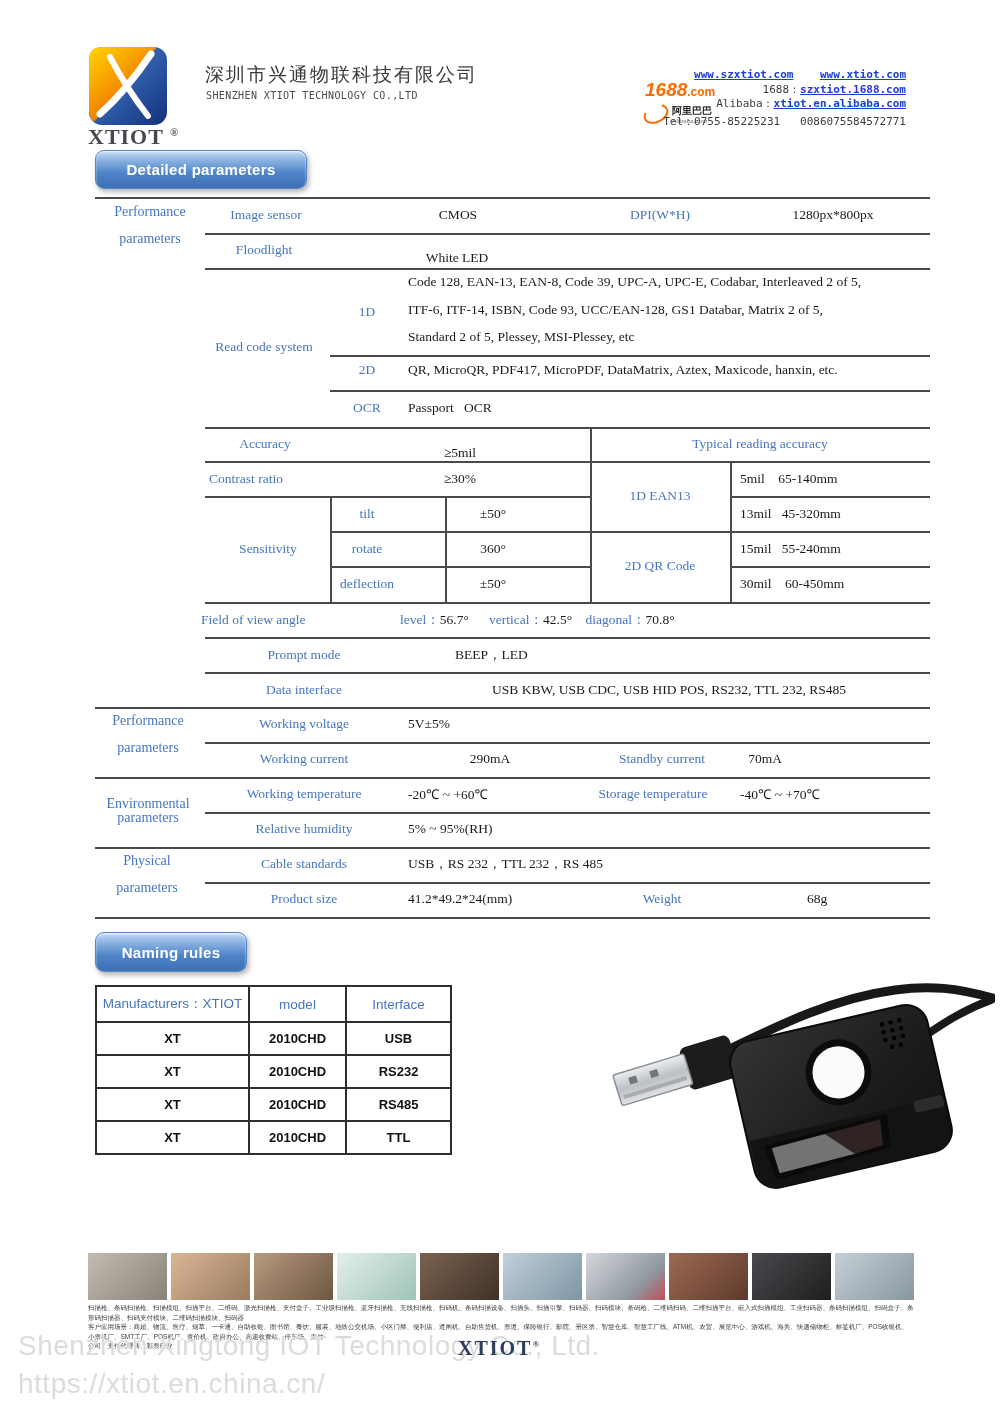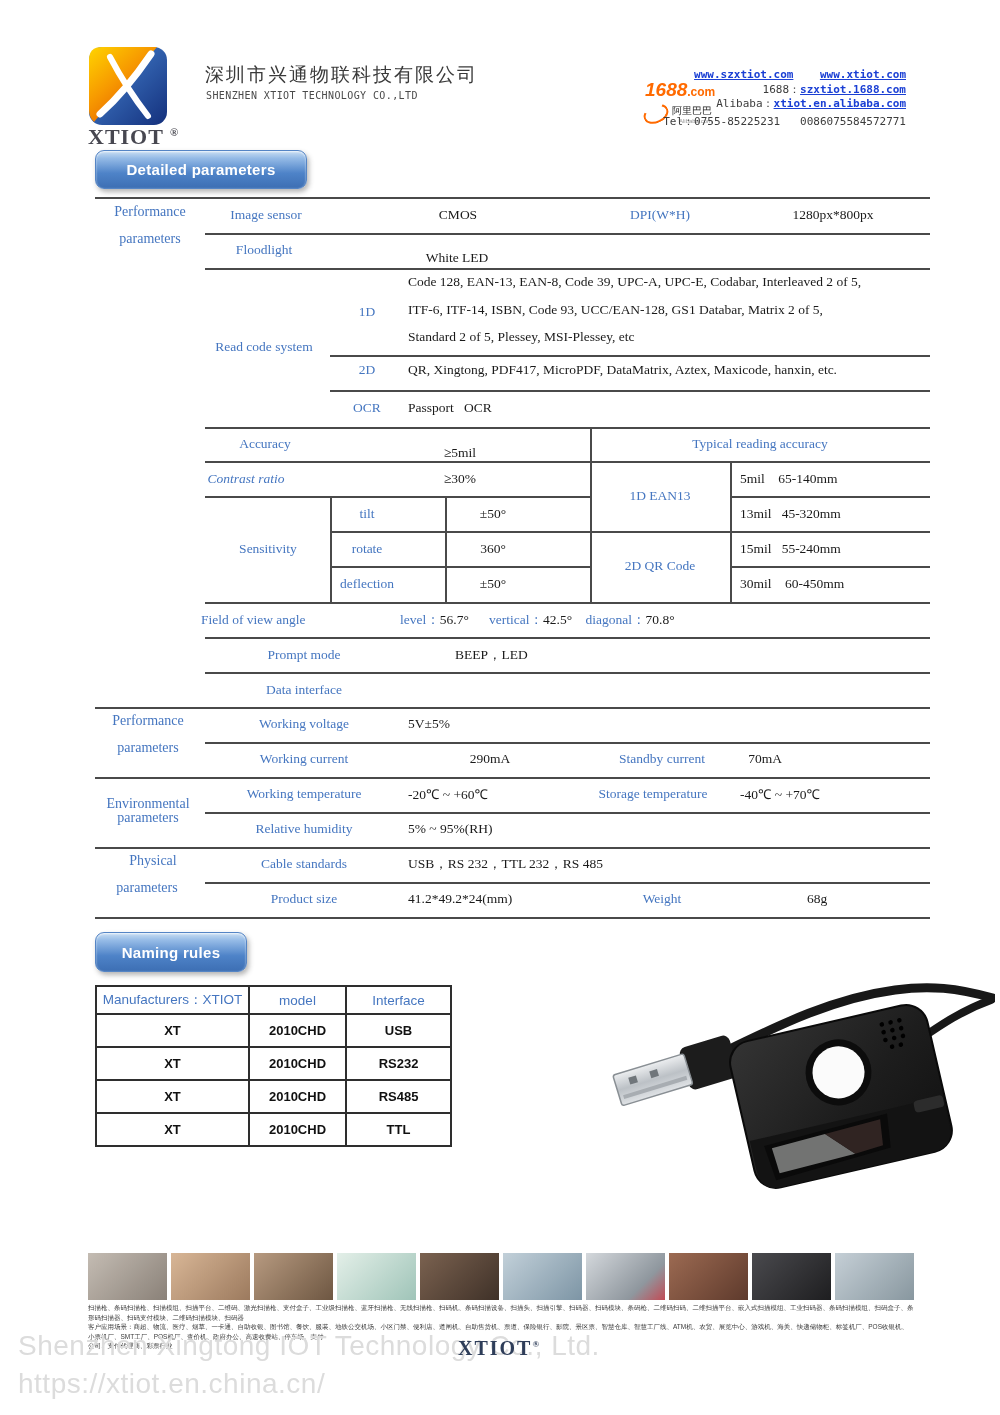--- a/index.html
+++ b/index.html
@@ -29,21 +29,21 @@
        font-family:"DejaVu Sans Mono",monospace;font-size:11px;line-height:14.5px;color:#333;}
   .links a,.links .lnk{color:#1a3fd4;text-decoration:underline;font-weight:bold;cursor:pointer;}
   .links .plain{color:#3c3c3c;}
   .b1688{position:absolute;left:645px;top:80px;color:#ff6a00;font-family:"Liberation Sans",sans-serif;
        font-weight:bold;font-style:italic;font-size:19px;line-height:19px;}
   .b1688 small{font-size:12px;font-style:normal;}
   .bali{position:absolute;left:643px;top:104px;display:flex;align-items:center;gap:3px;
        font-family:"Liberation Sans",sans-serif;}
   .bali .mark{width:22px;height:14px;border:2.5px solid #ff6a00;border-radius:50%;
        border-top-color:transparent;transform:rotate(-25deg);}
-  .bali .cnt{font-size:10px;font-weight:normal;color:#222;text-align:right;}
+  .bali .cnt{font-size:10px;font-weight:bold;color:#222;}
   .bali .sub{font-size:6px;color:#999;display:block;}
   .ntable{position:absolute;left:95px;top:985px;border-collapse:collapse;
        font-family:"Liberation Sans",sans-serif;}
   .ntable td{border:2px solid #2e2e2e;text-align:center;font-size:13px;color:#111;font-weight:600;}
   .ntable td.h{color:#4576c0;font-weight:400;font-size:13.5px;}
   .tiles{position:absolute;left:88px;top:1253px;display:flex;gap:4px;}
   .tile{width:79px;height:47px;}
   .t1{background:linear-gradient(135deg,#c4bcb3,#8a8178);}
   .t2{background:linear-gradient(135deg,#d8b röt,#9c7a5e);}
   .t2{background:linear-gradient(135deg,#d8b696,#9c7a5e);}
@@ -135,46 +135,46 @@
   <div class="vl" style="left:330px;top:496px;height:106px;"></div>
   <div class="vl" style="left:445px;top:496px;height:106px;"></div>
   <div class="vl" style="left:730px;top:461px;height:141px;"></div>
 
   <span class="cc cat" style="left:150px;top:212px;">Performance</span>
   <span class="cc cat" style="left:150px;top:239px;">parameters</span>
   <span class="cc cat" style="left:148px;top:721px;">Performance</span>
   <span class="cc cat" style="left:148px;top:748px;">parameters</span>
   <span class="cc cat" style="left:148px;top:791px;margin-top:13px;">Environmental</span>
   <span class="cc cat" style="left:148px;top:818px;">parameters</span>
-  <span class="cc cat" style="left:153px;top:861px;">Physical</span>
+  <span class="cc cat" style="left:147px;top:861px;">Physical</span>
   <span class="cc cat" style="left:147px;top:888px;">parameters</span>
 
   <span class="cc blue" style="left:266px;top:215px;">Image sensor</span>
   <span class="cc" style="left:458px;top:215px;">CMOS</span>
   <span class="cc blue" style="left:660px;top:215px;">DPI(W*H)</span>
   <span class="cc" style="left:833px;top:215px;">1280px*800px</span>
 
   <span class="cc blue" style="left:264px;top:250px;">Floodlight</span>
   <span class="cc" style="left:457px;top:250px;margin-top:8px;">White LED</span>
 
   <span class="cc blue" style="left:264px;top:347px;">Read code system</span>
   <span class="cc blue" style="left:367px;top:312px;">1D</span>
   <span class="cl" style="left:408px;top:282px;">Code 128, EAN-13, EAN-8, Code 39, UPC-A, UPC-E, Codabar, Interleaved 2 of 5,</span>
   <span class="cl" style="left:408px;top:310px;">ITF-6, ITF-14, ISBN, Code 93, UCC/EAN-128, GS1 Databar, Matrix 2 of 5,</span>
   <span class="cl" style="left:408px;top:337px;">Standard 2 of 5, Plessey, MSI-Plessey, etc</span>
   <span class="cc blue" style="left:367px;top:370px;">2D</span>
-  <span class="cl" style="left:408px;top:370px;">QR, Xingtong, PDF417, MicroPDF, DataMatrix, Aztex, Maxicode, hanxin, etc.</span>
+  <span class="cl" style="left:408px;top:370px;">QR, MicroQR, PDF417, MicroPDF, DataMatrix, Aztex, Maxicode, hanxin, etc.</span>
   <span class="cc blue" style="left:367px;top:408px;">OCR</span>
   <span class="cl" style="left:408px;top:408px;">Passport   OCR</span>
 
   <span class="cc blue" style="left:265px;top:444px;">Accuracy</span>
   <span class="cc" style="left:460px;top:444px;margin-top:9px;">≥5mil</span>
   <span class="cc blue" style="left:760px;top:444px;">Typical reading accuracy</span>
 
-  <span class="cc blue" style="left:246px;top:479px;font-style:italic;">Contrast ratio</span>
+  <span class="cc blue" style="left:246px;top:479px;">Contrast ratio</span>
   <span class="cc" style="left:460px;top:479px;">≥30%</span>
 
   <span class="cc blue" style="left:268px;top:549px;">Sensitivity</span>
   <span class="cc blue" style="left:367px;top:514px;">tilt</span>
   <span class="cc" style="left:493px;top:514px;">±50°</span>
   <span class="cc blue" style="left:367px;top:549px;">rotate</span>
   <span class="cc" style="left:493px;top:549px;">360°</span>
   <span class="cc blue" style="left:367px;top:584px;">deflection</span>
   <span class="cc" style="left:493px;top:584px;">±50°</span>
 
@@ -185,20 +185,21 @@
   <span class="cl" style="left:740px;top:549px;">15mil   55-240mm</span>
   <span class="cl" style="left:740px;top:584px;">30mil    60-450mm</span>
 
   <span class="cl blue" style="left:201px;top:620px;">Field of view angle</span>
   <span class="cl" style="left:400px;top:620px;"><span class="blue">level：</span><span>56.7°</span><span style="white-space:pre">      </span><span class="blue">vertical：</span><span>42.5°</span><span style="white-space:pre">    </span><span class="blue">diagonal：</span><span>70.8°</span></span>
 
   <span class="cc blue" style="left:304px;top:655px;">Prompt mode</span>
   <span class="cl" style="left:455px;top:655px;">BEEP，LED</span>
 
   <span class="cc blue" style="left:304px;top:690px;">Data interface</span>
+  <span class="cc" style="left:669px;top:690px;">USB KBW, USB CDC, USB HID POS, RS232, TTL 232, RS485</span>
 
   <span class="cc blue" style="left:304px;top:724px;">Working voltage</span>
   <span class="cl" style="left:408px;top:724px;">5V±5%</span>
 
   <span class="cc blue" style="left:304px;top:759px;">Working current</span>
   <span class="cc" style="left:490px;top:759px;">290mA</span>
   <span class="cc blue" style="left:662px;top:759px;">Standby current</span>
   <span class="cc" style="left:765px;top:759px;">70mA</span>
 
   <span class="cc blue" style="left:304px;top:794px;">Working temperature</span>
@@ -219,21 +220,21 @@
 
   <div class="btn" style="left:95px;top:932px;width:150px;height:38px;">Naming rules</div>
 
   <table class="ntable">
     <colgroup>
         <col style="width:153px">
         <col style="width:97px">
         <col style="width:105px">
       </colgroup>
     <tbody>
-        <tr style="height:28px">
+        <tr style="height:36px">
       <td class="h">Manufacturers：XTIOT</td>
       <td class="h">model</td>
       <td class="h">Interface</td>
     </tr>
     <tr style="height:33px">
       <td>XT</td>
       <td>2010CHD</td>
       <td>USB</td>
     </tr>
     <tr style="height:33px">

